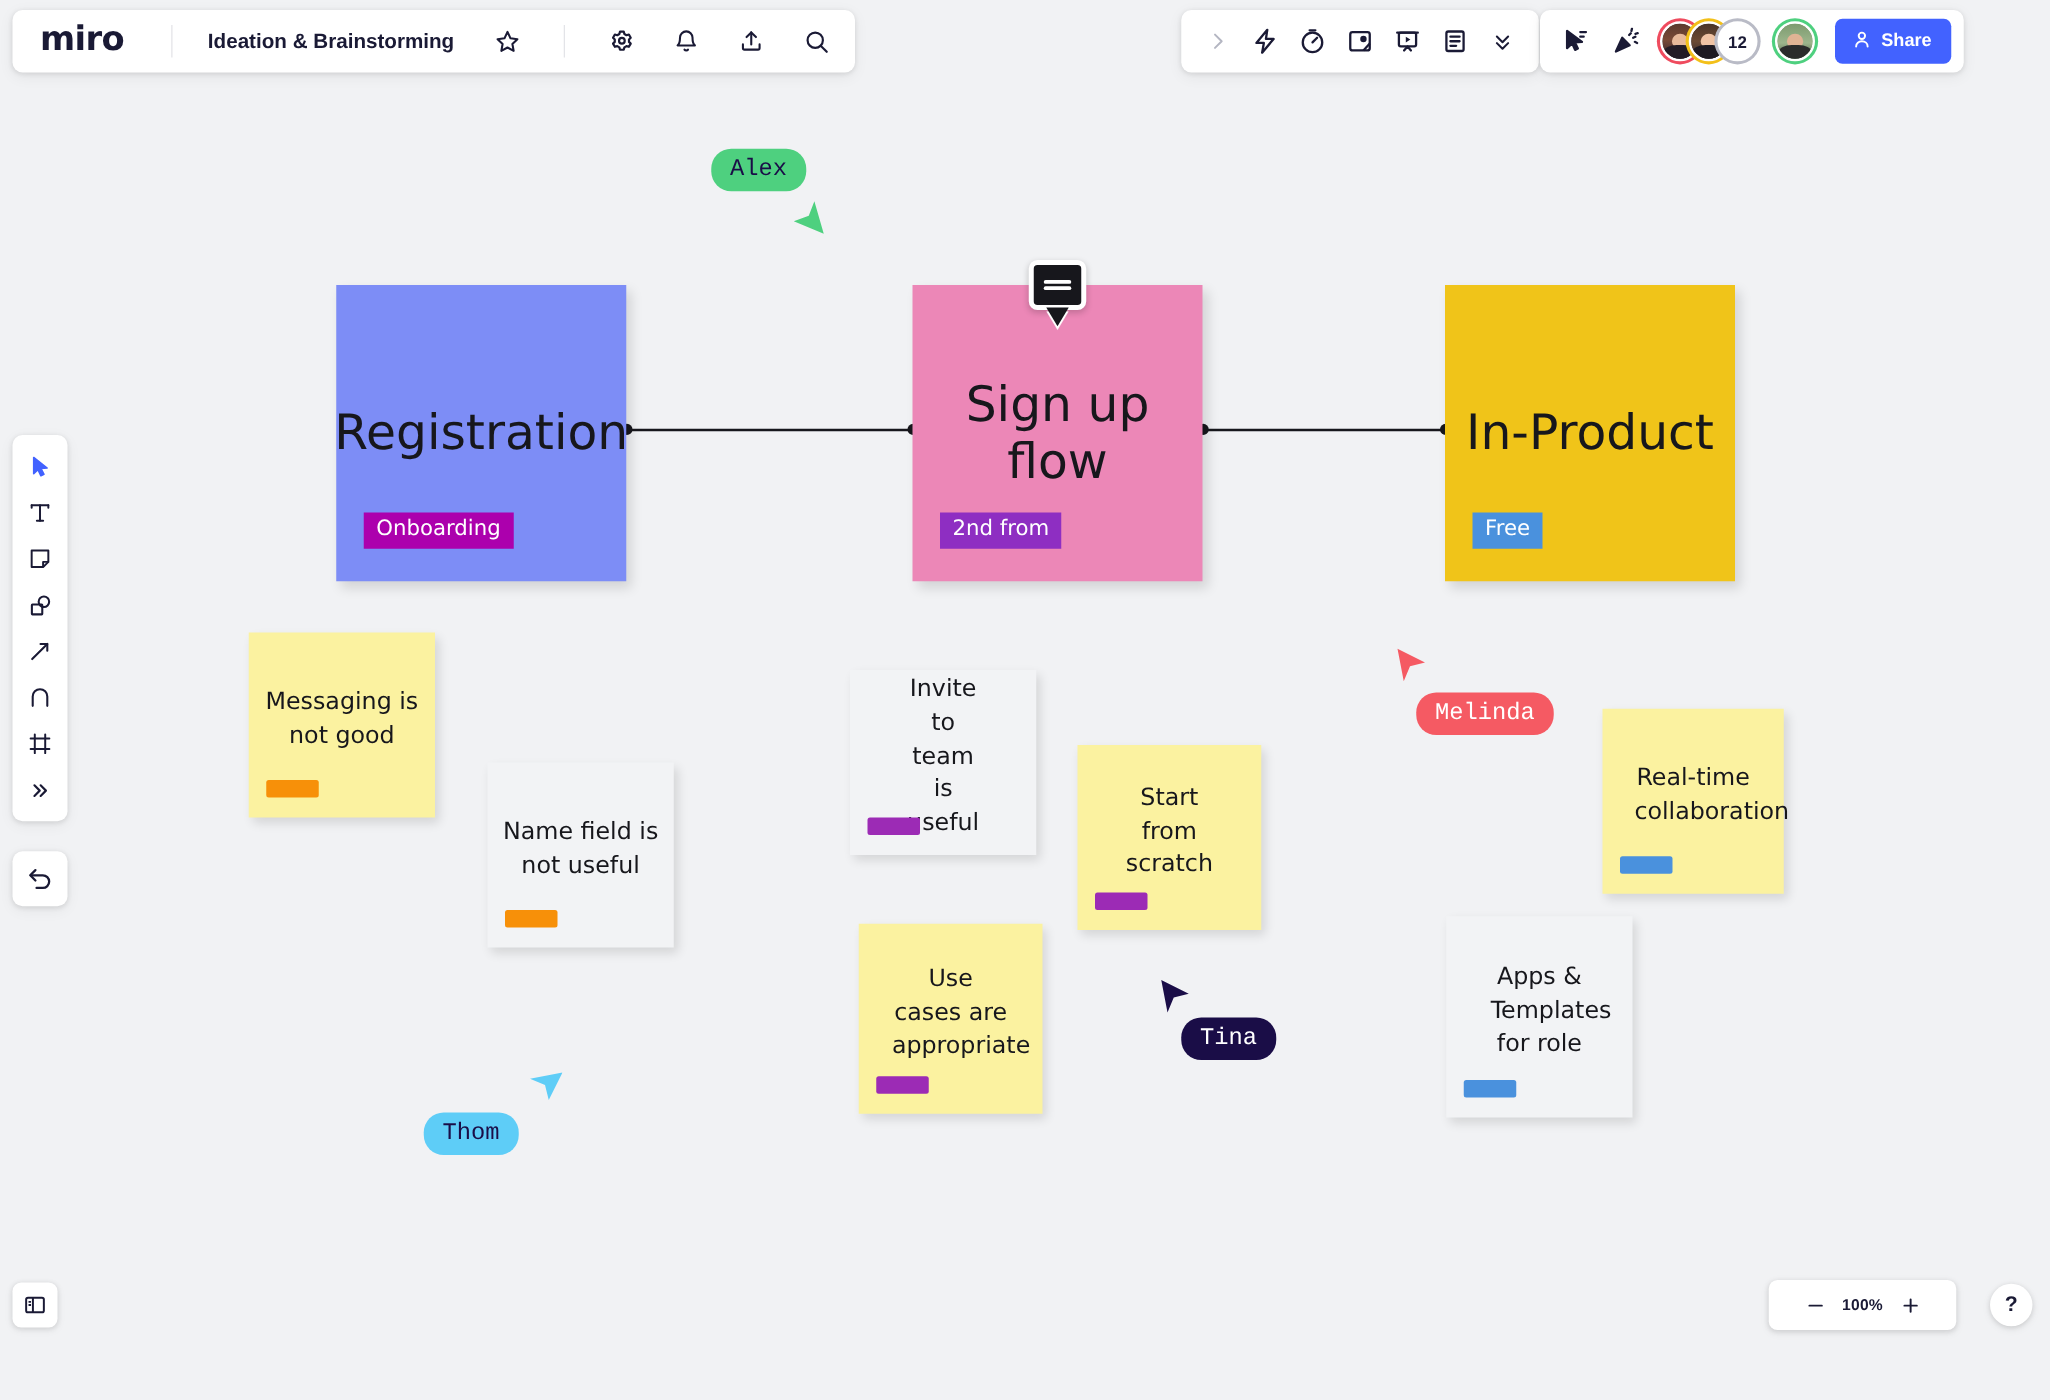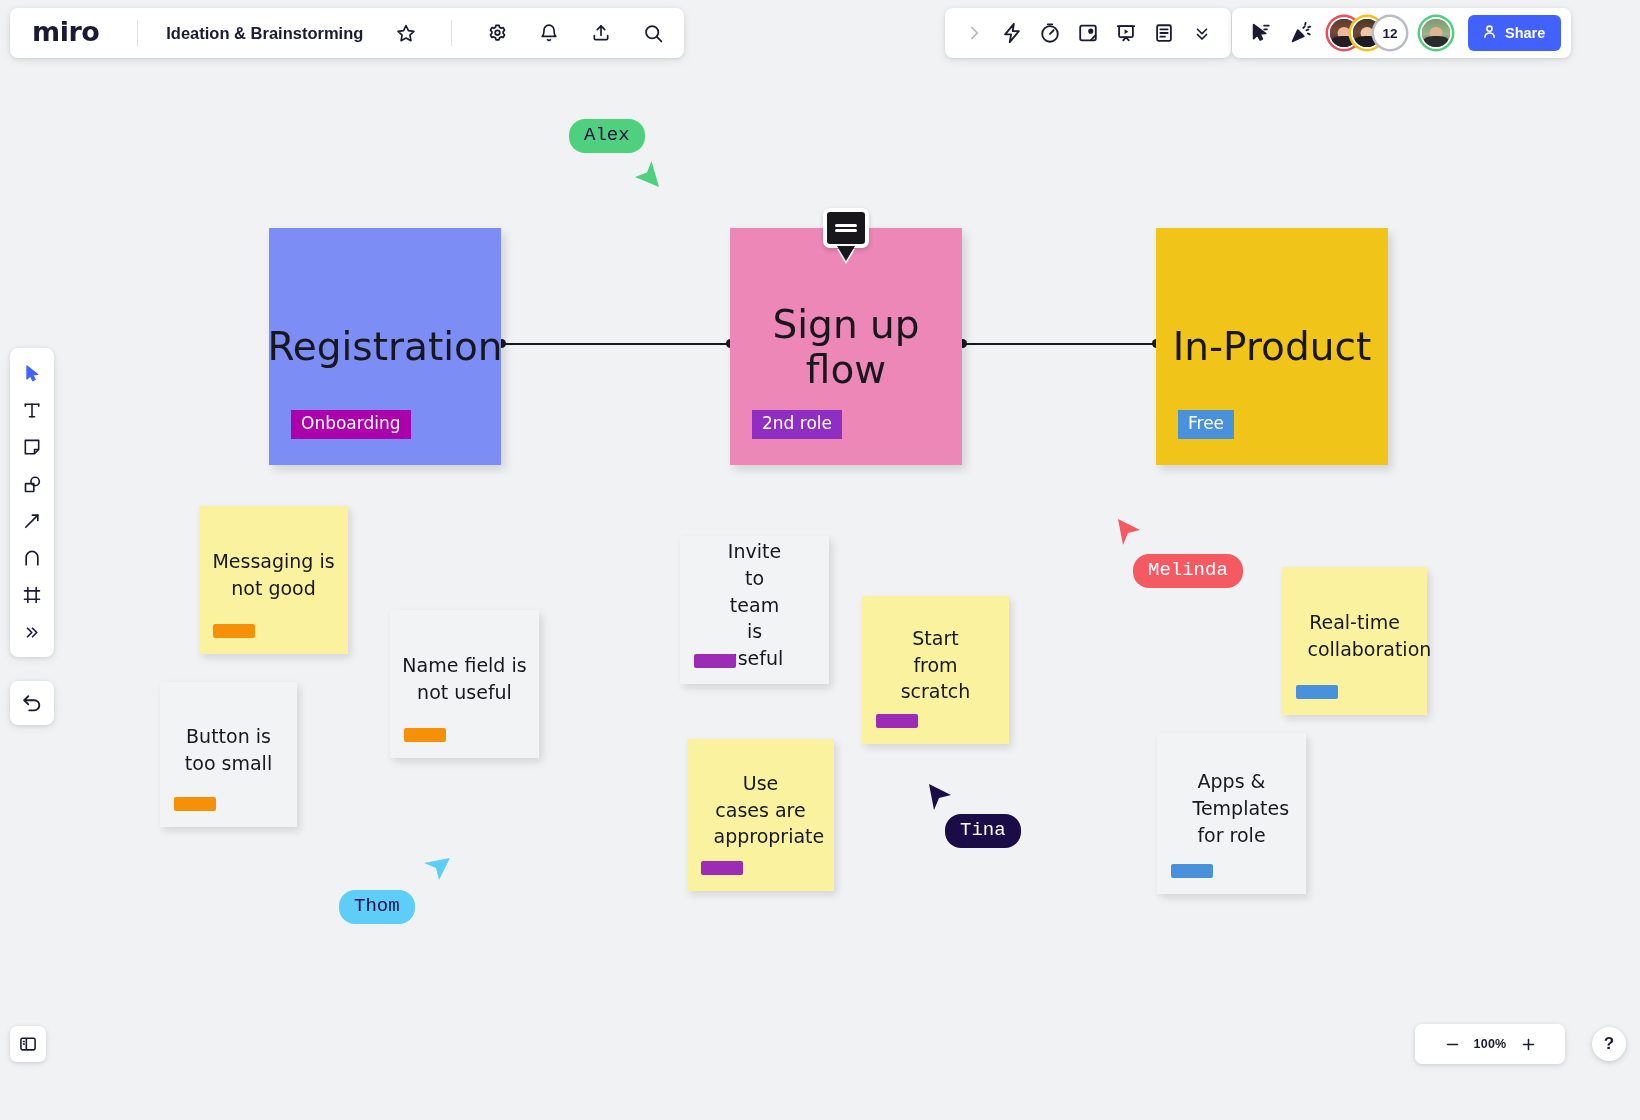--- a/index.html
+++ b/index.html
@@ -387,21 +387,21 @@
     <div class="cdot" style="left:958px; top:339px;"></div>
     <div class="cdot" style="left:1152px; top:339px;"></div>
 
     <div class="bigcard" style="left:269px; top:228px; width:232px; height:237px; background:#7d8df6;">
       <div class="label">Registration</div>
       <div class="tag" style="background:#ac00ad;">Onboarding</div>
     </div>
 
     <div class="bigcard" style="left:730px; top:228px; width:232px; height:237px; background:#ec87b7;">
       <div class="label">Sign up flow</div>
-      <div class="tag" style="background:#8e2ec2;">2nd role</div>
+      <div class="tag" style="background:#8e2ec2;">2nd from</div>
     </div>
 
     <div class="commentbubble" style="left:823px; top:208px;">
       <div>
         <div class="cbl"></div>
           <div class="cbl"></div>
       </div>
     </div>
 
     <div class="bigcard" style="left:1156px; top:228px; width:232px; height:237px; background:#f0c419;">
@@ -412,24 +412,20 @@
     <div class="sticky" style="left:199px; top:506px; width:149px; height:148px; background:#fbf2a0;">
       <div class="stxt">Messaging is not good</div>
       <div class="stag" style="background:#f79009;"></div>
     </div>
 
     <div class="sticky" style="left:390px; top:610px; width:149px; height:148px; background:#f2f3f5;">
       <div class="stxt">Name field is not useful</div>
       <div class="stag" style="background:#f79009;"></div>
     </div>
 
-    <div class="sticky" style="left:160px; top:682px; width:137px; height:145px; background:#f2f3f5;">
-      <div class="stxt">Button is too small</div>
-      <div class="stag" style="background:#f79009;"></div>
-    </div>
 
     <div class="sticky" style="left:680px; top:536px; width:149px; height:148px; background:#f2f3f5;">
       <div class="stxt" style="max-width:92px;">Invite to team is useful</div>
       <div class="stag" style="background:#9c2bb5;"></div>
     </div>
 
     <div class="sticky" style="left:862px; top:596px; width:147px; height:148px; background:#fbf2a0;">
       <div class="stxt" style="max-width:105px;">Start from scratch</div>
       <div class="stag" style="background:#9c2bb5;"></div>
     </div>

